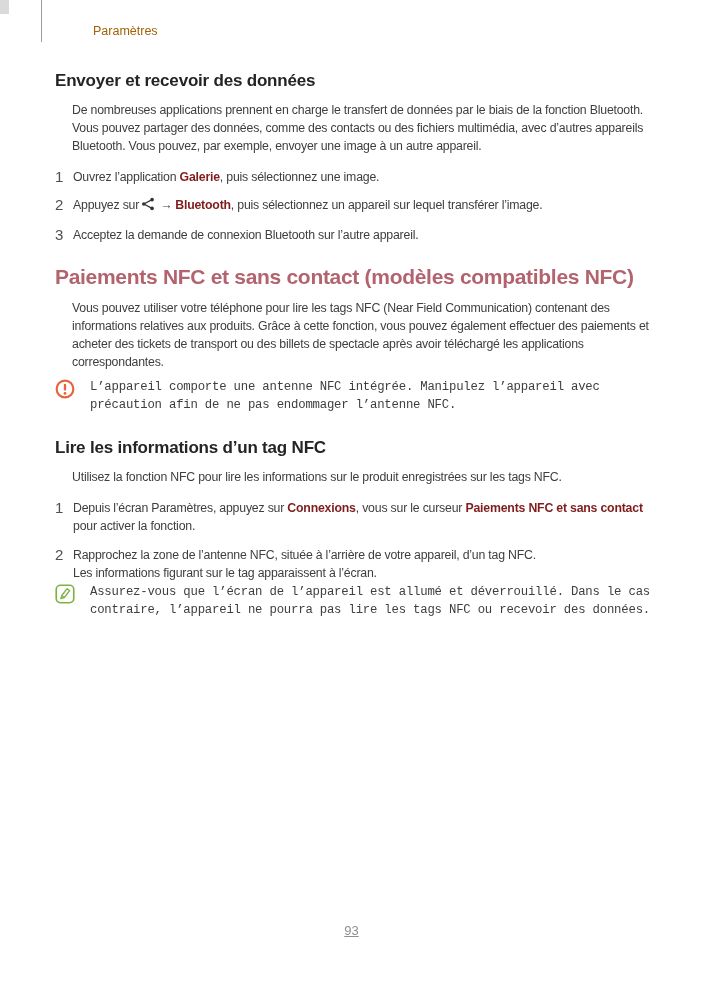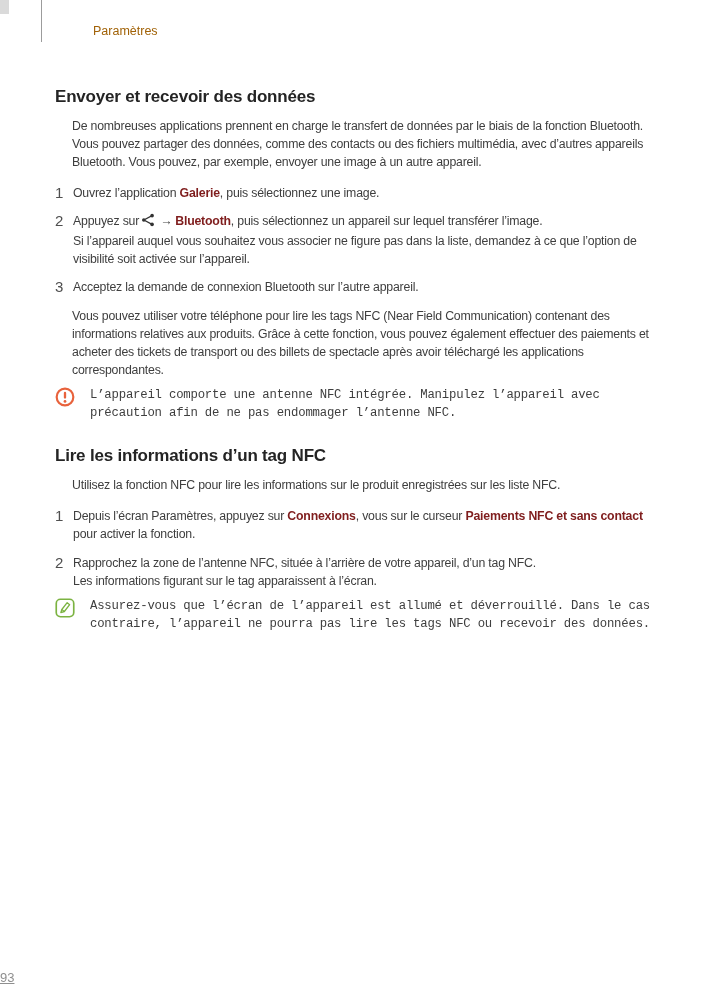--- a/index.html
+++ b/index.html
@@ -3,39 +3,39 @@
 <meta charset="utf-8">
 <style>
   html,body{margin:0;padding:0;}
   body{
     width:703px;height:994px;position:relative;background:#ffffff;
     font-family:"Liberation Sans", sans-serif;color:#3e3e3e;overflow:hidden;
   }
   .corner-artifact{position:absolute;left:0;top:0;width:9px;height:14px;background:#dadada;}
   .header-rule{position:absolute;left:41px;top:0;width:1px;height:42px;background:#9c9c9c;}
   .breadcrumb{position:absolute;left:61px;top:24px;font-size:12.5px;color:#a16207;margin-left:32px;}
-  .content{position:absolute;left:55px;top:88px;width:600px;font-size:12.3px;line-height:18px;letter-spacing:-0.2px;}
+  .content{position:absolute;left:55px;top:72px;width:600px;font-size:12.3px;line-height:18px;letter-spacing:-0.2px;}
   h2{font-size:17px;line-height:17px;font-weight:700;color:#242424;margin:0 0 12px 0;letter-spacing:-0.2px;}
   h1.accent{font-size:21px;line-height:26px;font-weight:600;margin:20px 0 9px 0;letter-spacing:-0.3px;}
   p{margin:0 0 13px 17px;}
   p.tight{margin-bottom:7px;}
   b{font-weight:700;color:#7f1d1d;}
   .steps{margin:0 0 0 0;}
   .step{display:flex;align-items:flex-start;margin:0 0 10px 0;}
   .step:last-child{margin-bottom:0;}
   .step-num{flex:0 0 18px;font-size:15px;line-height:18px;color:#4f4f4f;}
   .step-body{flex:1;}
   .icon-note{display:flex;align-items:flex-start;margin:0;}
   .icon-note .note-icon{flex:0 0 20px;margin:1px 15px 0 0;}
   .icon-note .note-text{flex:1;font-family:Liberation Mono, monospace;}
   .warning-note{margin-bottom:25px;}
   .mb-list{margin-bottom:11px;}
   .share-glyph{display:inline-block;vertical-align:-2px;margin:0 2px;}
   .arrow{display:inline-block;margin:0 3px;color:#3e3e3e;}
-  .footer-page{position:absolute;left:0;right:0;top:970px;text-align:left;font-size:13px;color:#8f8f8f;text-decoration:underline;}
+  .footer-page{position:absolute;left:0;right:0;top:923px;text-align:center;font-size:13px;color:#8f8f8f;text-decoration:underline;}
   svg{display:block;}
   .inline-svg{display:inline-block;}
 </style>
 </head>
 <body>
 
 <div class="corner-artifact"></div>
 <div class="header-rule"></div>
 <div class="breadcrumb">Paramètres</div>
 
@@ -51,56 +51,57 @@
     </div>
     <div class="step">
       <span class="step-num">2</span>
       <span class="step-body"><span>Appuyez sur</span><span class="share-glyph"><svg class="inline-svg" width="14" height="14" viewBox="0 0 24 24">
               <g fill="#333333" stroke="#333333">
                 <circle cx="19" cy="4.5" r="3.1" stroke="none"></circle>
                 <circle cx="4.8" cy="12" r="3.1" stroke="none"></circle>
                 <circle cx="19" cy="19.5" r="3.1" stroke="none"></circle>
                 <path d="M4.8 12 L19 4.5 M4.8 12 L19 19.5" fill="none" stroke-width="2.2"></path>
               </g>
-            </svg></span><span class="arrow">→</span><b>Bluetooth</b><span>, puis sélectionnez un appareil sur lequel transférer l’image.</span><br><span>Si l’appareil auquel vous souhaitez vous associer ne figure pas dans la liste, demandez à ce que l’option de visibilité soit activée sur l’appareil.</span></span>
+            </svg></span><span class="arrow">→</span><b>Bluetooth</b><span>, puis sélectionnez un appareil sur lequel transférer l’image.</span><br></span>
     </div>
     <div class="step">
       <span class="step-num">3</span>
       <span class="step-body">Acceptez la demande de connexion Bluetooth sur l’autre appareil.</span>
     </div>
   </div>
 
+  <h1 class="accent" style="color:#b2636e">Paiements NFC et sans contact (modèles compatibles NFC)</h1>
   <p class="tight">Vous pouvez utiliser votre téléphone pour lire les tags NFC (Near Field Communication) contenant des informations relatives aux produits. Grâce à cette fonction, vous pouvez également effectuer des paiements et acheter des tickets de transport ou des billets de spectacle après avoir téléchargé les applications correspondantes.</p>
 
   <div class="icon-note warning-note">
     <span class="note-icon">
       <svg width="20" height="20" viewBox="0 0 24 24">
         <circle cx="12" cy="12" r="10" fill="none" stroke="#e8623c" stroke-width="2.6"></circle>
         <rect x="10.6" y="5.8" width="2.8" height="8.2" rx="1.4" fill="#e8623c"></rect>
         <circle cx="12" cy="17.3" r="1.7" fill="#e8623c"></circle>
       </svg>
     </span>
     <span class="note-text">L’appareil comporte une antenne NFC intégrée. Manipulez l’appareil avec précaution afin de ne pas endommager l’antenne NFC.</span>
   </div>
 
   <h2>Lire les informations d’un tag NFC</h2>
-  <p>Utilisez la fonction NFC pour lire les informations sur le produit enregistrées sur les liste NFC.</p>
+  <p>Utilisez la fonction NFC pour lire les informations sur le produit enregistrées sur les tags NFC.</p>
 
   <div class="steps">
     <div class="step mb-list">
       <span class="step-num">1</span>
       <span class="step-body"><span>Depuis l’écran Paramètres, appuyez sur </span><b>Connexions</b><span>, vous sur le curseur </span><b>Paiements NFC et sans contact</b><span> pour activer la fonction.</span></span>
     </div>
     <div class="step">
       <span class="step-num">2</span>
       <span class="step-body"><span>Rapprochez la zone de l’antenne NFC, située à l’arrière de votre appareil, d’un tag NFC.</span><br><span>Les informations figurant sur le tag apparaissent à l’écran.</span></span>
     </div>
   </div>
 
-  <div class="icon-note" style="margin-top:7px">
+  <div class="icon-note" style="margin-top:1px">
     <span class="note-icon">
       <svg width="20" height="20" viewBox="0 0 24 24">
         <rect x="1.5" y="1.5" width="21" height="21" rx="5" fill="none" stroke="#7cb342" stroke-width="2"></rect>
         <path d="M7 17.5 L8.2 13.8 L14.6 5.6 L17.6 8 L11.2 16.2 Z" fill="none" stroke="#7cb342" stroke-width="1.6" stroke-linejoin="round"></path>
         <path d="M8.2 13.8 L11.2 16.2" fill="none" stroke="#7cb342" stroke-width="1.4"></path>
       </svg>
     </span>
     <span class="note-text">Assurez-vous que l’écran de l’appareil est allumé et déverrouillé. Dans le cas contraire, l’appareil ne pourra pas lire les tags NFC ou recevoir des données.</span>
   </div>
 

